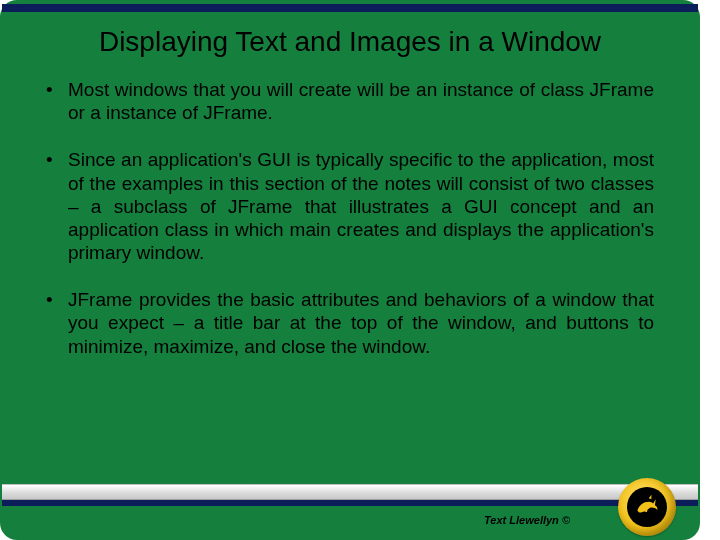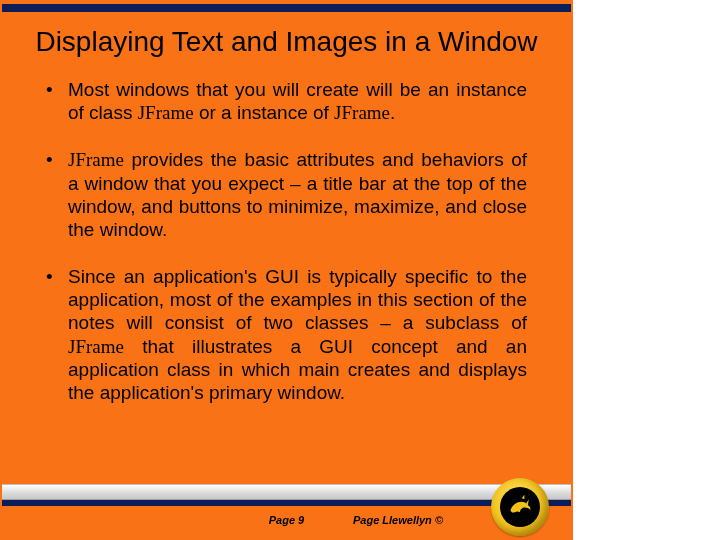--- a/index.html
+++ b/index.html
@@ -4,25 +4,26 @@
 <style>
   html, body {
     margin: 0;
     padding: 0;
     width: 720px;
     height: 540px;
     font-family: Arial, Helvetica, sans-serif;
     background: #ffffff;
   }
   .slide {
-    width: 573px;
+    width: 700px;
     height: 540px;
     position: relative;
     box-sizing: border-box;
-    background: #f97316;
+    background: #15803d;
+    border-radius: 17px;
   }
   .top-rule {
     position: absolute;
     top: 4px;
     left: 2px;
     right: 2px;
     height: 8px;
     background: #0b1e5a;
   }
   .title {
@@ -51,21 +52,21 @@
     text-align: justify;
   }
   .bullet::before {
     content: "•";
     position: absolute;
     left: 0;
     top: 0;
     font-size: 19px;
   }
   .code {
-    font-family: Liberation Serif, serif;
+    font-family: Liberation Sans, sans-serif;
   }
   .footer-area {
     position: absolute;
     left: 0;
     right: 0;
     bottom: 0;
     height: 62px;
   }
   .grad {
     position: absolute;
@@ -135,34 +136,33 @@
 
   <div class="title">Displaying Text and Images in a Window</div>
 
   <div class="body">
 
     <div class="bullet">
       <span>Most windows that you will create will be an instance of class </span><span class="code">JFrame</span><span> or a instance of </span><span class="code">JFrame</span><span>.</span>
     </div>
 
     <div class="bullet">
-      <span class="code">JFrame</span><span> provides the basic attributes and behaviors of a window that you expect – a title bar at the top of the window, and buttons to minimize, maximize, and close the window.</span>
+      <span>Since an application's GUI is typically specific to the application, most of the examples in this section of the notes will consist of two classes – a subclass of </span><span class="code">JFrame</span><span> that illustrates a GUI concept and an application class in which main creates and displays the application's primary window.</span>
     </div>
 
     <div class="bullet">
-      <span>Since an application's GUI is typically specific to the application, most of the examples in this section of the notes will consist of two classes – a subclass of </span><span class="code">JFrame</span><span> that illustrates a GUI concept and an application class in which main creates and displays the application's primary window.</span>
+      <span class="code">JFrame</span><span> provides the basic attributes and behaviors of a window that you expect – a title bar at the top of the window, and buttons to minimize, maximize, and close the window.</span>
     </div>
 
   </div>
 
   <div class="footer-area">
     <div class="grad"></div>
     <div class="foot-rule"></div>
-    <div class="foot-text foot-center">Page 9</div>
-    <div class="foot-text foot-right">Page Llewellyn ©</div>
+    <div class="foot-text foot-right">Text Llewellyn ©</div>
 
     <div class="logo">
       <div class="logo-outer">
         <div class="logo-inner">
           <svg class="pegasus" viewBox="0 0 32 32">
             <path fill="#f3c21a" d="M5 20c2-6 7-10 13-10 2 0 4 1 5 2l3-5-1 7c2 1 3 3 3 5-3-2-6-3-9-2-2 1-3 3-3 5-2-1-4-1-6 0-2 1-4 0-5-2z"></path>
             <path fill="#f3c21a" d="M18 6l3-4 0 5z"></path>
           </svg>
         </div>
       </div>

